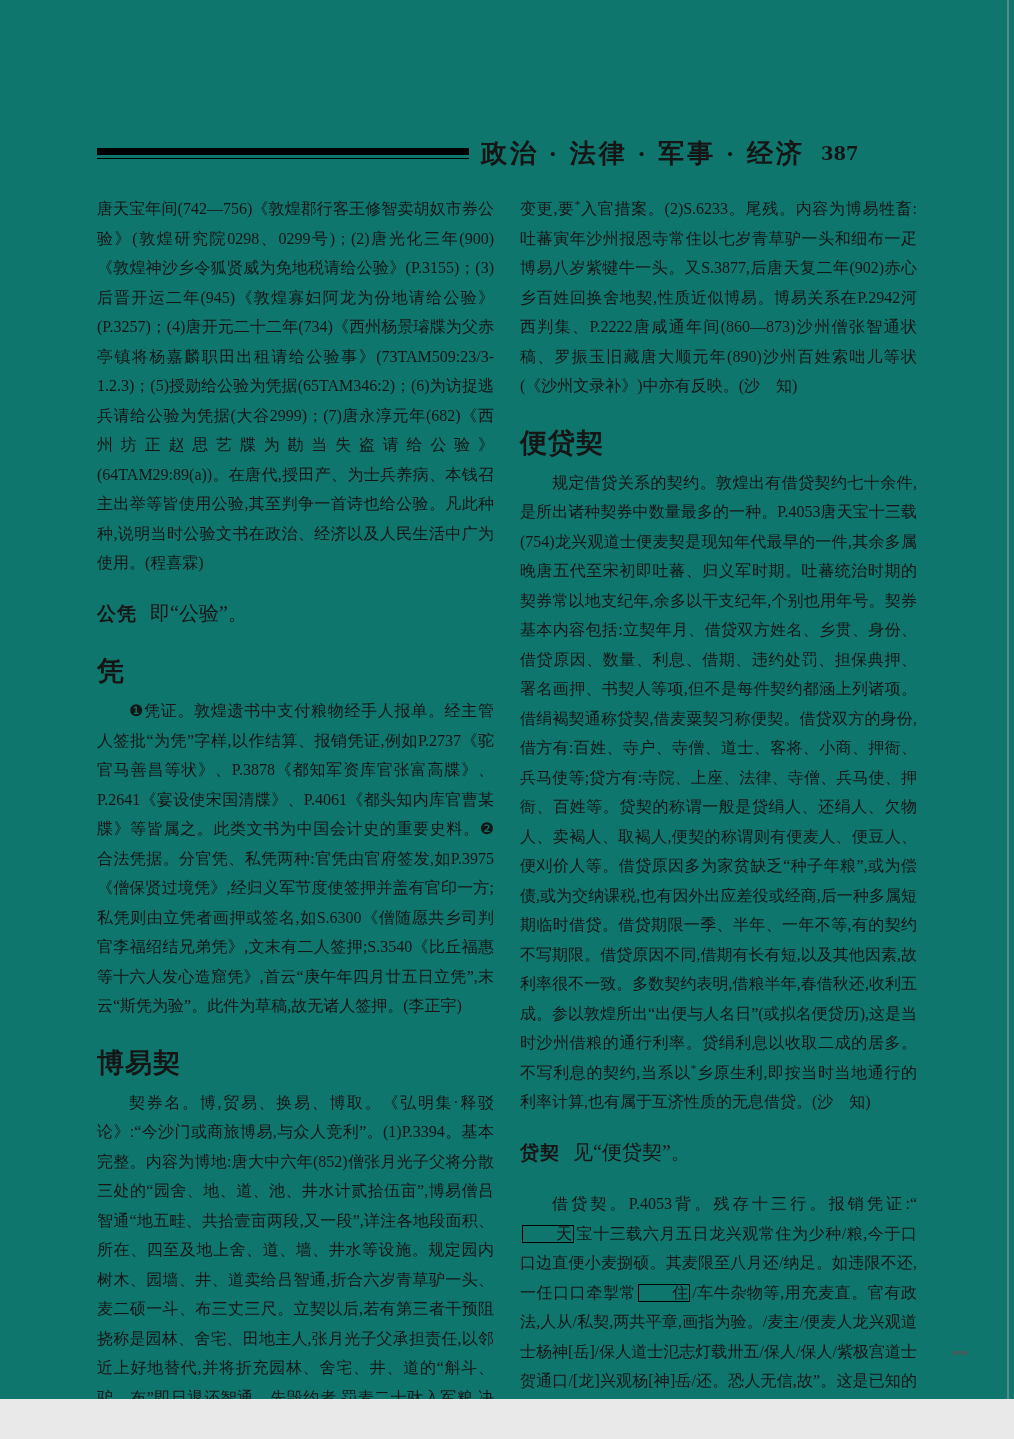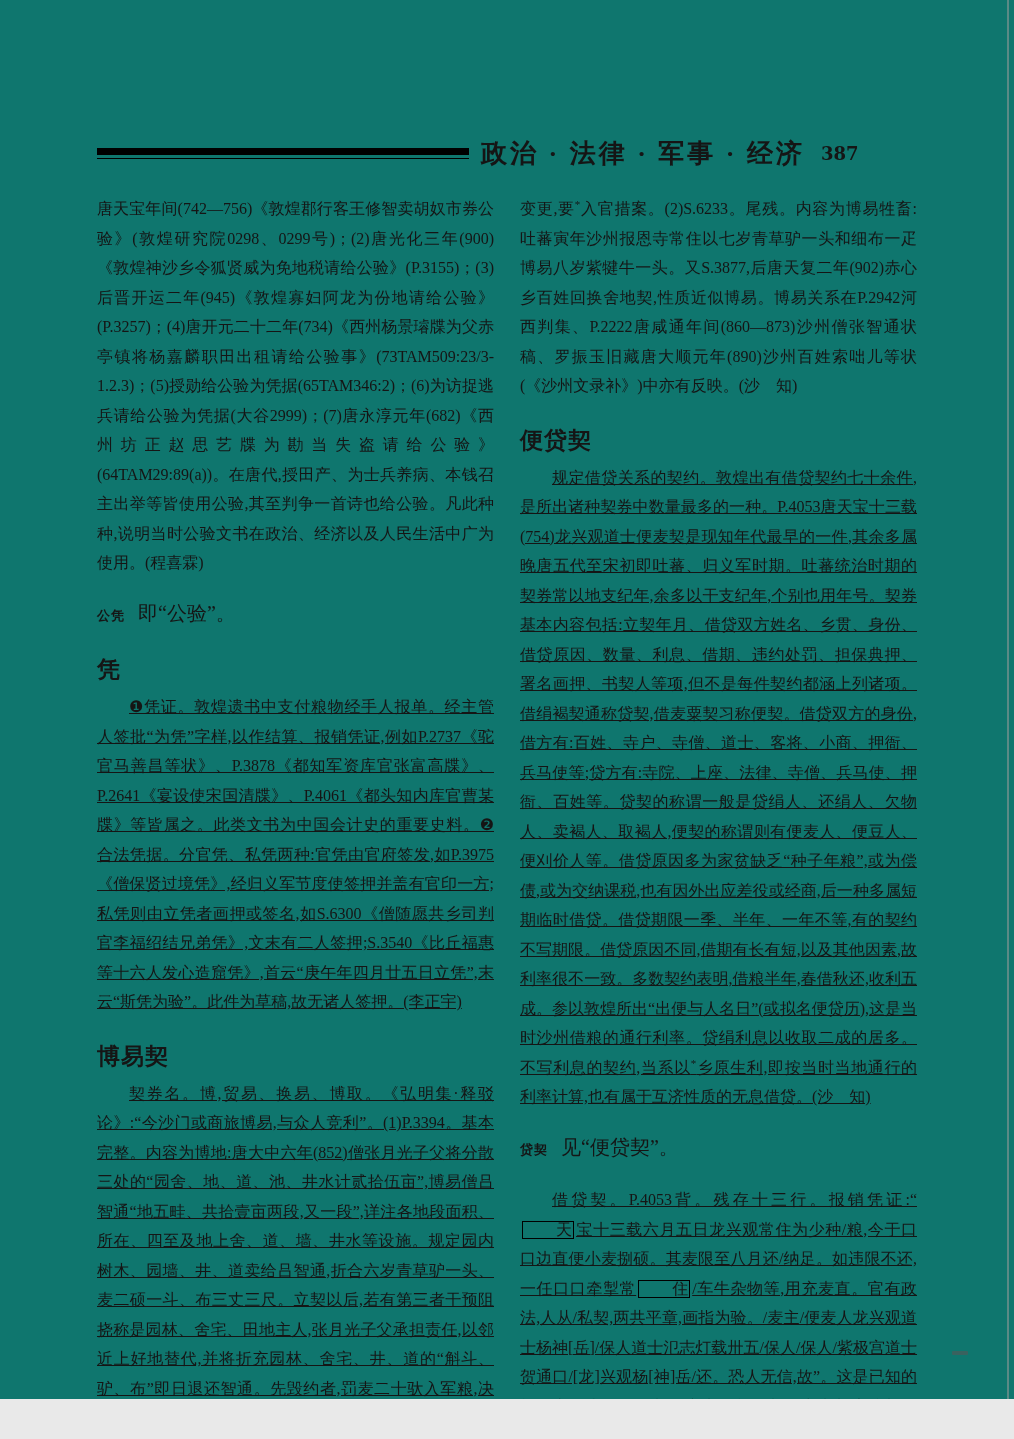--- a/index.html
+++ b/index.html
@@ -35,30 +35,30 @@
   }
   .columns {
     position:absolute; left:97px; top:194px; width:820px;
     display:flex; gap:26px; align-items:flex-start;
   }
   .col { width:397px; }
   p.body {
     font-size:16px; line-height:29.5px;
     text-align:justify; text-justify:inter-ideograph;
   }
-  p.indent { text-indent:2em;text-decoration:underline; }
+  p.indent { text-indent:2em; }
   .inline-entry { margin:21px 0; line-height:29.5px; }
   .term {
-    font-weight:bold; font-size:13px; margin-right:13px;
+    font-weight:bold; font-size:19px; margin-right:13px;
     font-family:"Liberation Sans","DejaVu Sans",sans-serif;
     letter-spacing:1px;
   }
   .def { font-size:20px; }
   h3.heading {
-    font-size:23px; font-weight:bold; margin:24px 0 7px;
+    font-size:27px; font-weight:bold; margin:24px 0 7px;
     font-family:Liberation Mono, monospace;
     letter-spacing:1px;
   }
   .boxed {
     display:inline-block; border:1.5px solid #000; line-height:1.05;
     padding:0 1px; margin:0 2px;
   }
   sup.star { font-size:11px; vertical-align:super; line-height:0; }
 </style>
 </head>

